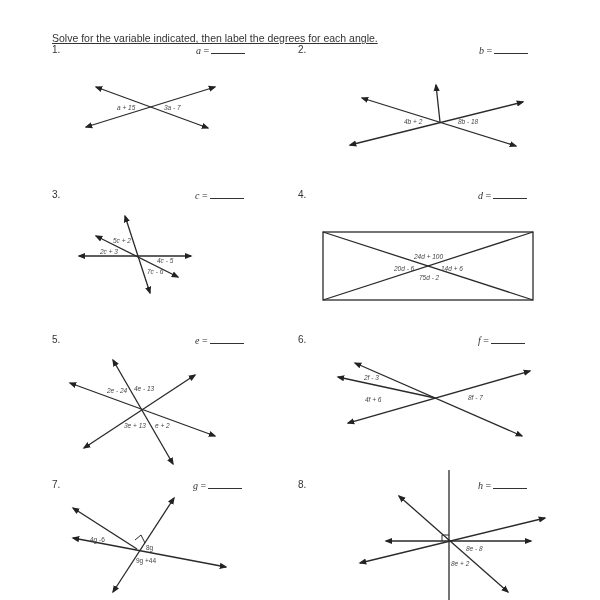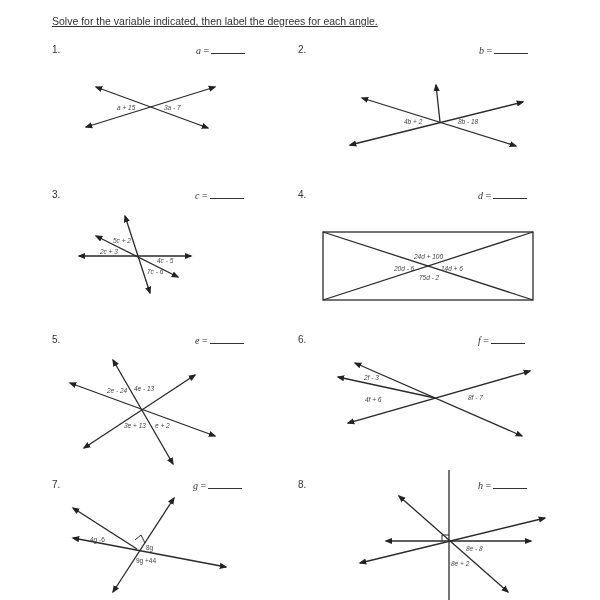--- a/index.html
+++ b/index.html
@@ -1,17 +1,17 @@
 <!DOCTYPE html>
 <html><head>
 <meta charset="utf-8">
 <style>
   html, body { margin:0; padding:0; background:#ffffff; }
   body { width:600px; height:600px; position:relative; overflow:hidden; font-family:"Liberation Sans", sans-serif; color:#222; }
-  .instr { position:absolute; left:52px; top:15px; font-size:10.5px; text-decoration:underline; color:#333; }
+  .instr { position:absolute; left:52px; top:32px; font-size:10.5px; text-decoration:underline; color:#333; }
   .num { position:absolute; font-size:10px; color:#333; }
   .ans { position:absolute; font-size:10px; color:#333; font-family:"Liberation Serif", serif; }
   .ans .var { font-style:italic; }
   .ans .blank { display:inline-block; width:34px; border-bottom:1px solid #333; height:9px; vertical-align:baseline; margin-left:2px; }
   svg.fig { position:absolute; left:0; top:0; width:600px; height:600px; }
   .lbl { font-family:"Liberation Sans", sans-serif; font-size:6.5px; font-style:italic; fill:#444; }
 </style>
 </head>
 <body>
 

